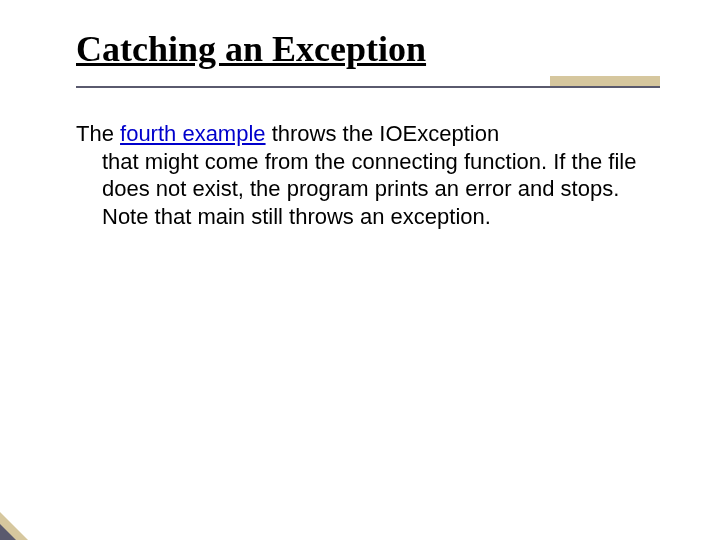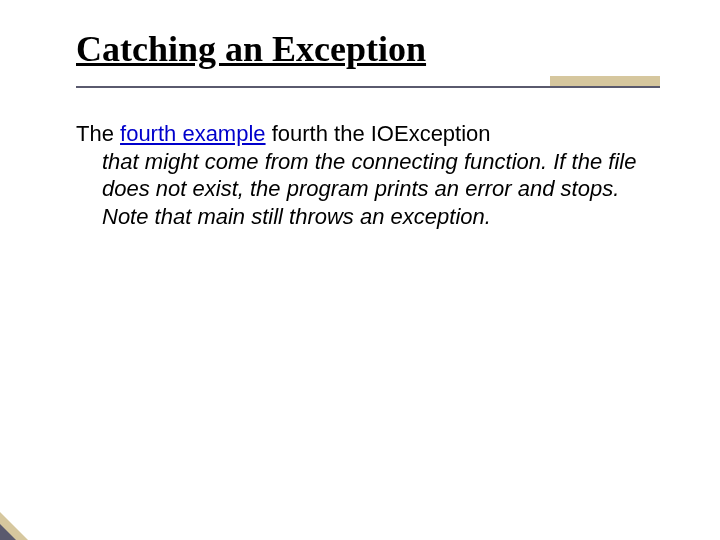--- a/index.html
+++ b/index.html
@@ -44,21 +44,20 @@
   }
   .body-text {
     margin-top: 50px;
     font-size: 22px;
     line-height: 1.25;
     color: #000;
   }
   .body-text .indent {
     padding-left: 26px;
     display: block;
-    font-style: italic;
   }
   .link {
     color: #0000cc;
     text-decoration: underline;
     text-align: center;
   }
   .corner-accent {
     position: absolute;
     left: 0;
     bottom: 0;
@@ -82,20 +81,20 @@
 </style>
 </head>
 <body>
 
 <div class="slide">
   <h1 class="title">Catching an Exception</h1>
   <div class="title-underline-block"></div>
   <div class="full-underline"></div>
 
   <p class="body-text">
-    <span>The </span><a href="#" class="link">fourth example</a><span> fourth the IOException </span><span class="indent">that might come from the connecting function. If the file does not exist, the program prints an error and stops. Note that main still throws an exception.</span>
+    <span>The </span><a href="#" class="link">fourth example</a><span> throws the IOException </span><span class="indent">that might come from the connecting function. If the file does not exist, the program prints an error and stops. Note that main still throws an exception.</span>
   </p>
 
   <div class="corner-accent">
     <div class="tri1"></div>
     <div class="tri2"></div>
   </div>
 </div>
 
 </body></html>

